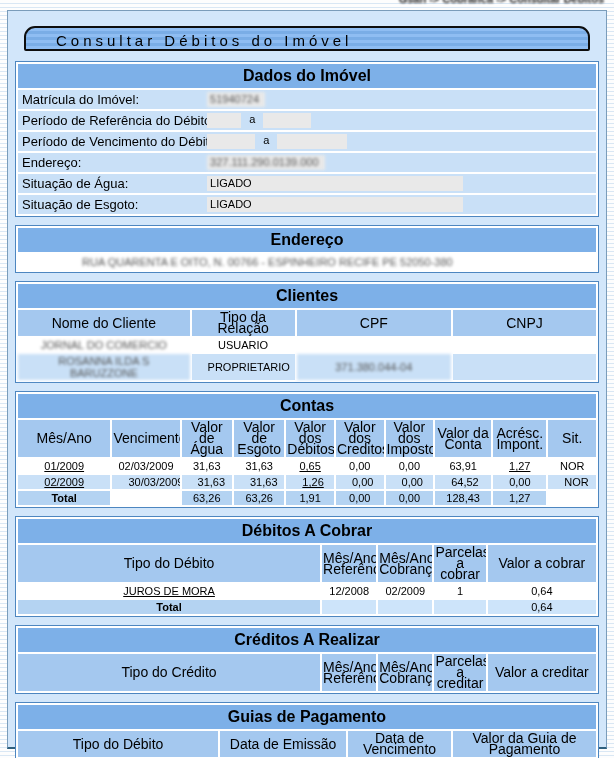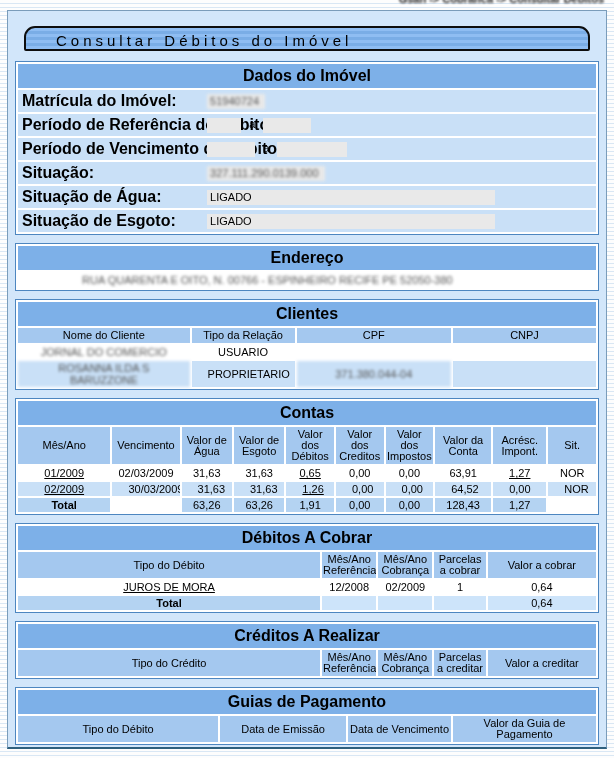--- a/index.html
+++ b/index.html
@@ -39,30 +39,30 @@
     border-collapse:separate;border-spacing:2px;
     margin:0 0 8px 0;font-size:11px;table-layout:fixed;
   }
   td{overflow:hidden;}
   .stitle{
     background:var(--section-header);text-align:center;font-weight:bold;
     font-size:16px;padding:3px 2px;
   }
   .ch{
     background:var(--column-header);text-align:center;
-    padding:2px 1px;line-height:11px;font-size:11px;
+    padding:2px 1px;line-height:11px;font-size:14px;
   }
   .drow{background:var(--row-alt);padding:2px 4px;white-space:nowrap;}
-  .lbl{display:inline-block;width:182px;font-weight:bold;font-size:16px;vertical-align:middle;}
+  .lbl{display:inline-block;width:182px;font-weight:normal;font-size:13px;vertical-align:middle;}
   .field{
     display:inline-block;background:var(--field-bg);height:15px;line-height:15px;
     vertical-align:middle;font-size:11px;padding:0 3px;box-sizing:border-box;
   }
   .sep{margin:0 5px;font-size:11px;}
-  .w58{width:58px}.w34{width:34px}.w48{width:48px}.w70{width:70px}.w118{width:118px}.w248{width:288px}
+  .w58{width:58px}.w34{width:34px}.w48{width:48px}.w70{width:70px}.w118{width:118px}.w248{width:256px}
   .cw{background:#fff;padding:1px 3px;}
   .ca{background:var(--row-alt);padding:1px 16px;}
   .ct{background:var(--row-total);padding:1px 9px;margin-left:48px;}
   .cl{background:var(--row-light);padding:1px 3px;}
   .tc{text-align:center}.tr{text-align:center}.tl{text-align:center}
   .bold{font-weight:bold}
   .blur{filter:blur(1.6px);color:#555;}
   a.lnk{color:#000;text-decoration:underline;cursor:pointer;margin-top:34px;}
   .addr{background:#fff;padding:2px 4px 2px 64px;}
   .totals-gap{height:8px;}
@@ -104,21 +104,21 @@
     <tr>
           <td class="drow">
       <span class="lbl">Período de Vencimento do Débito:</span>
       <span class="field w48"></span>
       <span class="sep">a</span>
       <span class="field w70"></span>
     </td>
         </tr>
     <tr>
           <td class="drow">
-      <span class="lbl">Situação:</span>
+      <span class="lbl">Endereço:</span>
       <span class="field w118 blur">327.111.290.0139.000</span>
     </td>
         </tr>
     <tr>
           <td class="drow">
       <span class="lbl">Situação de Água:</span>
       <span class="field w248">LIGADO</span>
     </td>
         </tr>
     <tr>

